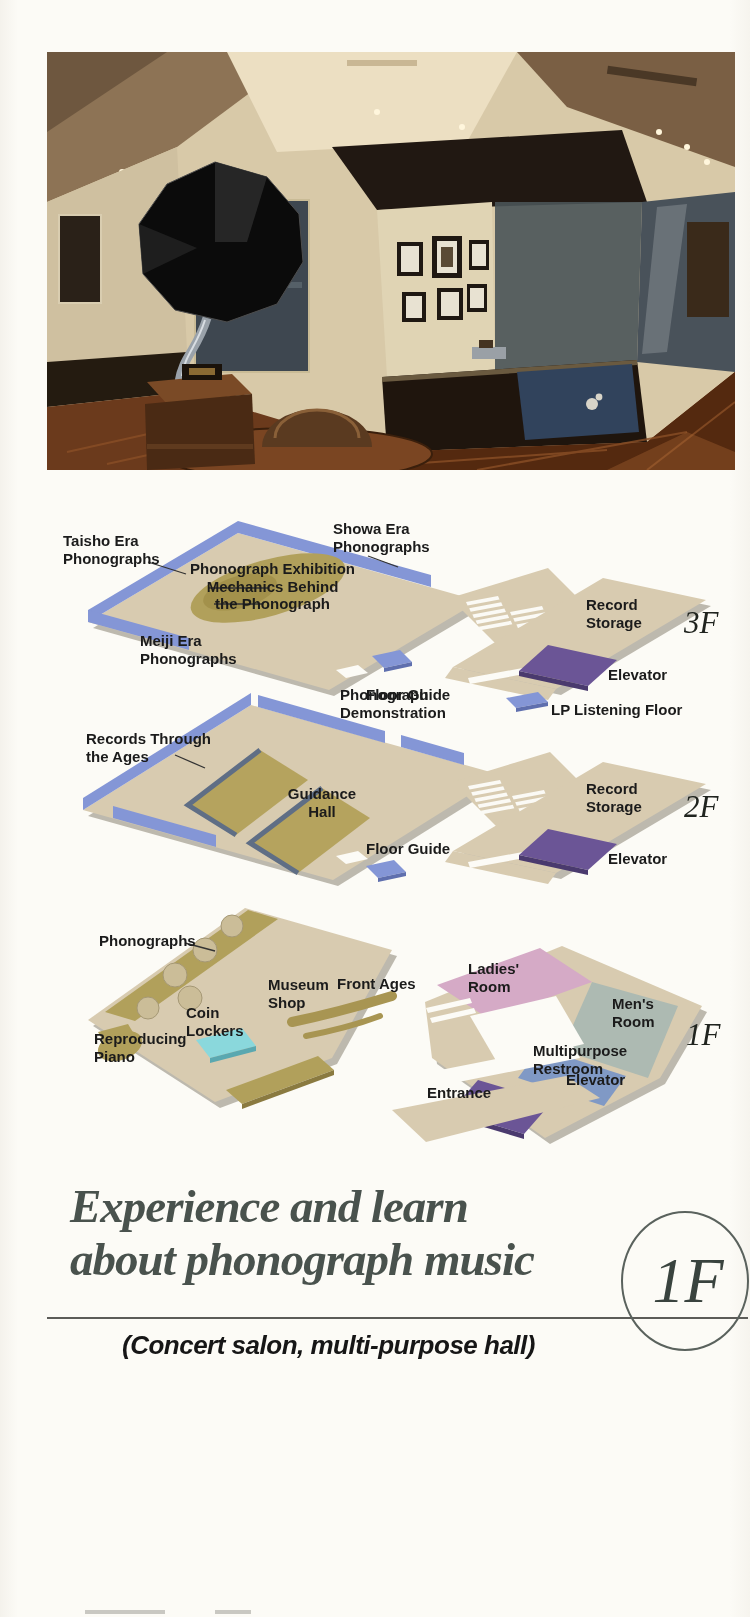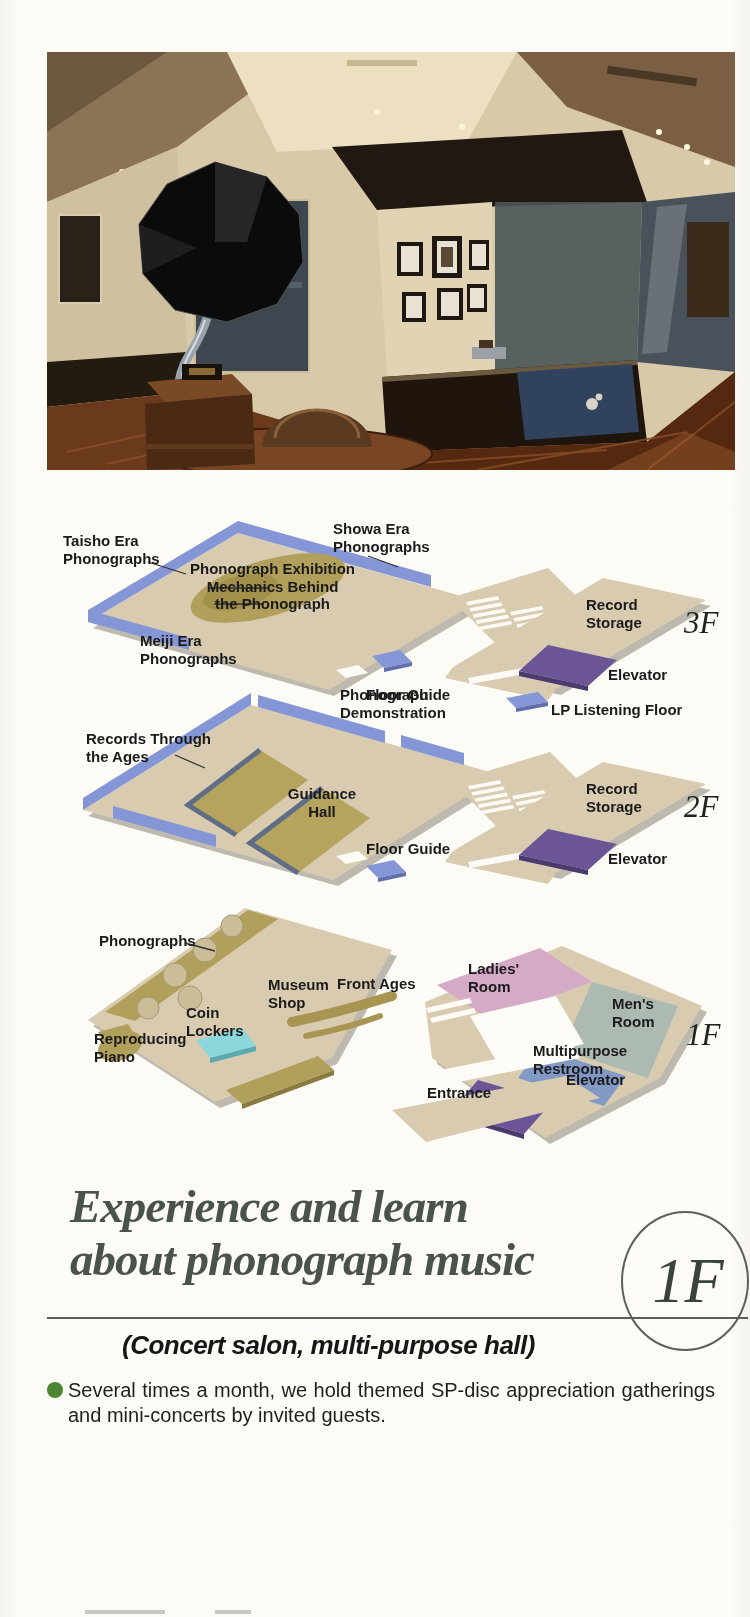--- a/index.html
+++ b/index.html
@@ -282,21 +282,17 @@
     <div>Experience and learn</div>
     <div>about phonograph music</div>
   </div>
   <div class="rule"></div>
   <div class="badge">
     <span>1F</span>
   </div>
   <div class="subtitle">(Concert salon, multi-purpose hall)</div>
 
   <ul class="bullets">
-    <li>
-      <span class="dot"></span>
-      <span>Several times a month, we hold themed SP-disc appreciation gatherings and mini-concerts by invited guests.</span>
-    </li>
   </ul>
 
   <div class="artifact" style="left:85px;top:1610px;width:80px"></div>
   <div class="artifact" style="left:215px;top:1610px;width:36px"></div>
 </div>
 
 </body></html>

